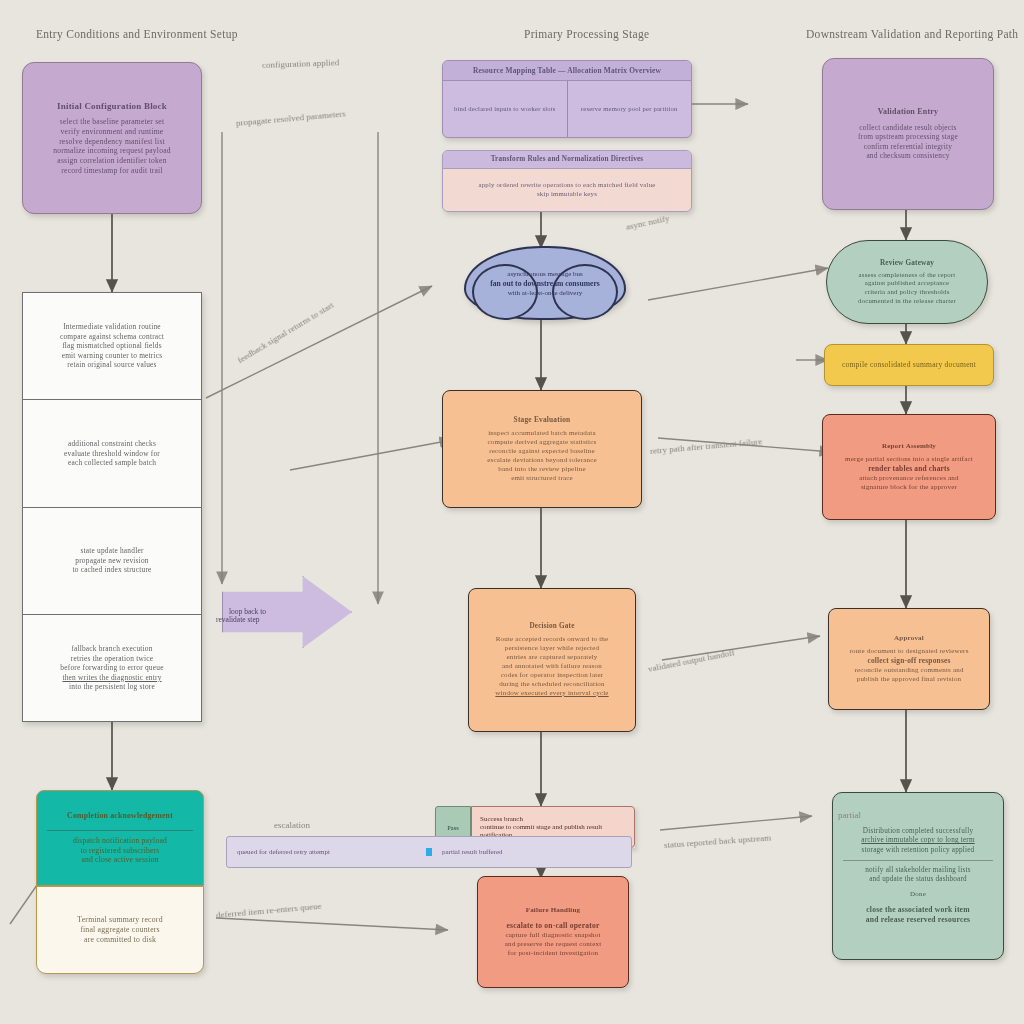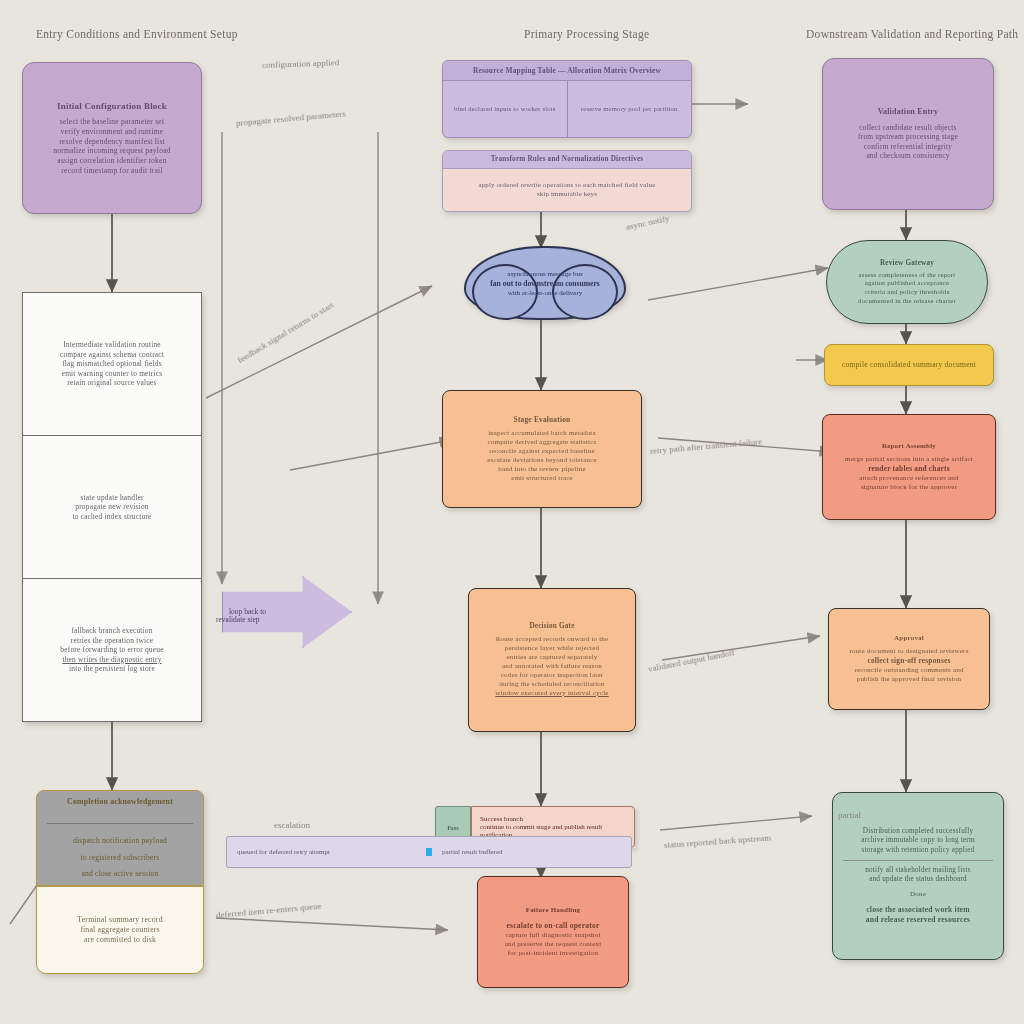--- a/index.html
+++ b/index.html
@@ -37,21 +37,21 @@
   .ttl{font-weight:bold;}
 
   
   .purple  {background:#c6a9ce;border:1.4px solid #8f7b99;border-radius:12px;color:#4a3b55;}
   .lav     {background:#cdbcdf;border:1.2px solid #9f8fb4;color:#4b4061;}
   .lav-lite{background:#ded2ea;border:1.2px solid #a99cbd;color:#4b4061;}
   .white   {background:#fbfbf9;border:1.4px solid #6f6f6f;color:#3c3c42;}
   .orange  {background:#f6c092;border:1.6px solid #3b3128;border-radius:8px;color:#5b3f2c;}
   .salmon  {background:#f09b82;border:1.8px solid #5b2b20;border-radius:8px;color:#5c2a1e;}
   .yellow  {background:#f2c94c;border:1.3px solid #b59330;border-radius:8px;color:#5d4a12;}
-  .amber   {background:#a3a3a3;border:1.3px solid #b9964a;color:#5d4a12;justify-content:space-between;}
+  .amber   {background:#14b8a6;border:1.3px solid #b9964a;color:#5d4a12;}
   .cream   {background:#fbf7ec;border:1.3px solid #b9964a;color:#5a4c32;}
   .green   {background:#b3cfc0;border:1.6px solid #3a4a40;border-radius:10px;color:#2f4438;}
   .greenpill{background:#a9cbb6;border:1.2px solid #6e8c79;color:#2f4438;}
   .pinkbar {background:#f3d5cb;border:1.2px solid #a9756a;color:#5c2a1e;}
 
   .col-head{
     position:absolute;
     font-size:11.5px;
     color:#6f6a62;
     letter-spacing:.3px;
@@ -167,20 +167,25 @@
 
   <div class="node white" style="left:22px;top:292px;width:180px;height:430px;padding:0;justify-content:flex-start;">
     <div class="seg">
       <span class="t" style="font-size:7.4px;">Intermediate validation routine</span>
       <span class="t" style="font-size:7.4px;">compare against schema contract</span>
       <span class="t" style="font-size:7.4px;">flag mismatched optional fields</span>
       <span class="t" style="font-size:7.4px;">emit warning counter to metrics</span>
       <span class="t" style="font-size:7.4px;">retain original source values</span>
     </div>
     <div class="seg">
+      <span class="t" style="font-size:7.4px;">additional constraint checks</span>
+      <span class="t" style="font-size:7.4px;">evaluate threshold window for</span>
+      <span class="t" style="font-size:7.4px;">each collected sample batch</span>
+    </div>
+    <div class="seg">
       <span class="t" style="font-size:7.4px;">state update handler</span>
       <span class="t" style="font-size:7.4px;">propagate new revision</span>
       <span class="t" style="font-size:7.4px;">to cached index structure</span>
     </div>
     <div class="seg">
       <span class="t" style="font-size:7.4px;">fallback branch execution</span>
       <span class="t" style="font-size:7.4px;">retries the operation twice</span>
       <span class="t" style="font-size:7.4px;">before forwarding to error queue</span>
       <span class="t" style="font-size:7.4px;text-decoration:underline;">then writes the diagnostic entry</span>
       <span class="t" style="font-size:7.4px;">into the persistent log store</span>
@@ -313,21 +318,21 @@
   <div class="node orange" style="left:828px;top:608px;width:162px;height:102px;">
     <span class="t ttl" style="font-size:7px;margin-bottom:4px;">Approval</span>
     <span class="t" style="font-size:7px;">route document to designated reviewers</span>
     <span class="t" style="font-size:7.4px;font-weight:bold;">collect sign-off responses</span>
     <span class="t" style="font-size:7px;">reconcile outstanding comments and</span>
     <span class="t" style="font-size:7px;">publish the approved final revision</span>
   </div>
 
   <div class="node green" style="left:832px;top:792px;width:172px;height:168px;">
     <span class="t" style="font-size:7.2px;">Distribution completed successfully</span>
-    <span class="t" style="font-size:7.2px;">archive immutable copy to long term</span>
+    <span class="t" style="font-size:7.2px;text-decoration:underline;">archive immutable copy to long term</span>
     <span class="t" style="font-size:7.2px;">storage with retention policy applied</span>
     <div class="divider"></div>
     <span class="t" style="font-size:7.2px;">notify all stakeholder mailing lists</span>
     <span class="t" style="font-size:7.2px;">and update the status dashboard</span>
     <span class="t" style="font-size:7px;margin:6px 0;">Done</span>
     <span class="t" style="font-size:7.6px;font-weight:bold;">close the associated work item</span>
     <span class="t" style="font-size:7.6px;font-weight:bold;">and release reserved resources</span>
   </div>
 
   <div class="edge-label" style="left:262px;top:60px;transform:rotate(-2deg);">configuration applied</div>

